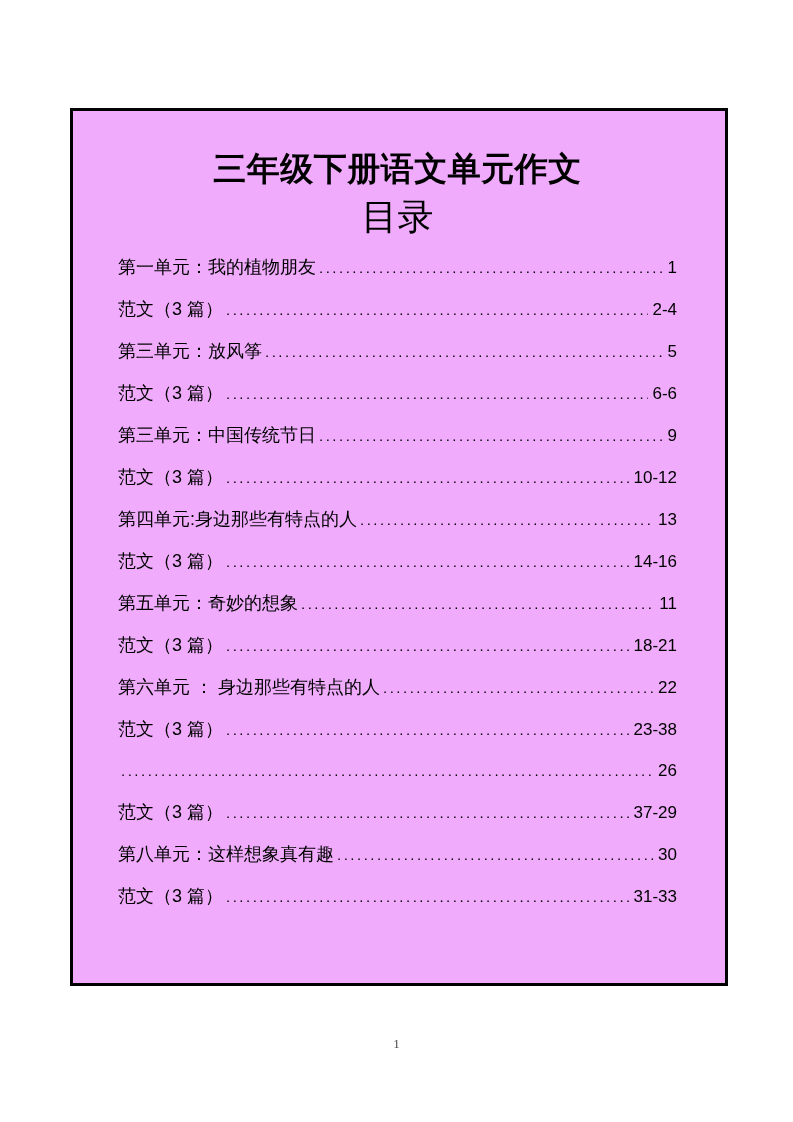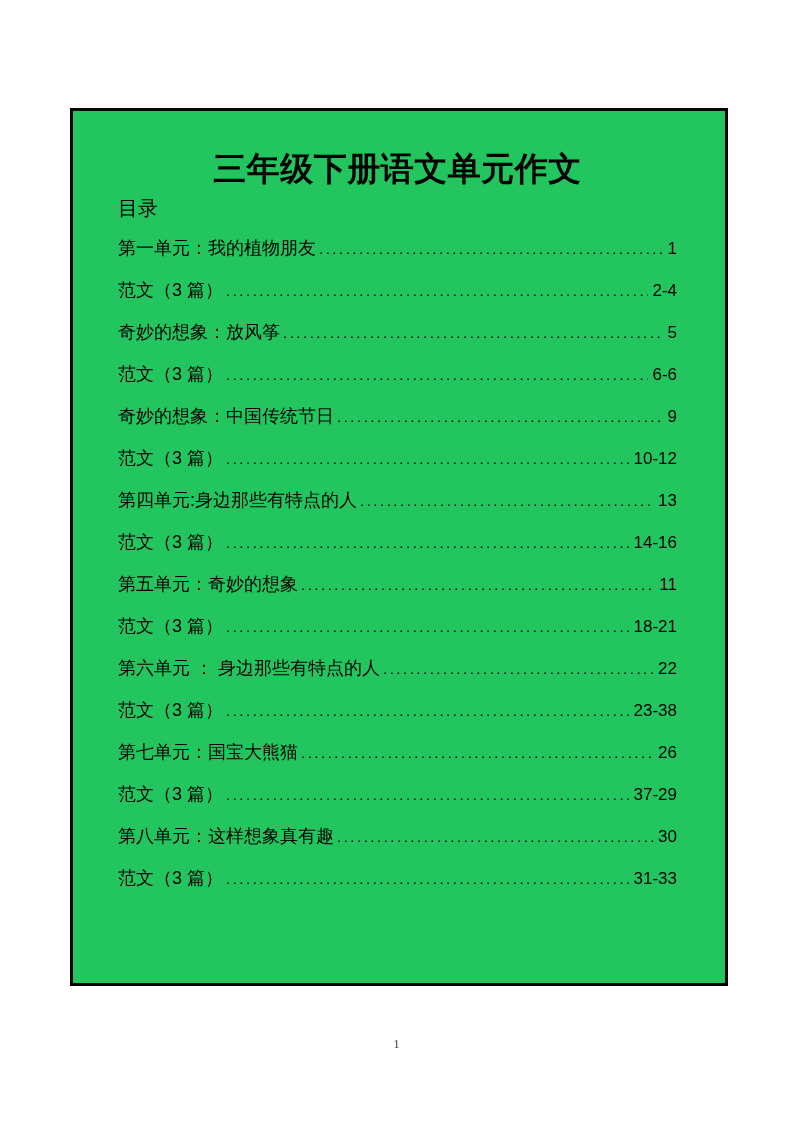--- a/index.html
+++ b/index.html
@@ -13,36 +13,36 @@
     position: relative;
     width: 793px; height: 1122px;
     background: #ffffff;
     overflow: hidden;
   }
   .content-frame {
     position: absolute;
     left: 70px; top: 108px;
     width: 658px; height: 878px;
     border: 3px solid #000000;
-    background: #22c55e;
+    background: #f0abfc;
     padding: 38px 48px 0 45px;
   }
   .doc-title {
     margin: 0;
     font-size: 33px;
     font-weight: 700;
     text-align: center;
     line-height: 1.2;
     letter-spacing: 0.5px;
   }
   .toc-heading {
     margin: 7px 0 0 0;
-    font-size: 20px;
+    font-size: 36px;
     font-weight: 400;
-    text-align: left;
+    text-align: center;
     line-height: 1.2;
     font-family: "Liberation Serif", "DejaVu Serif", serif;
   }
   .toc-list {
     margin-top: 17px;
   }
   .toc-row {
     display: flex;
     align-items: baseline;
     font-size: 18px;
@@ -91,33 +91,33 @@
     <span class="toc-page">1</span>
   </div>
 
   <div class="toc-row">
     <span class="toc-label">范文（3 篇）</span>
     <span class="toc-dots">............................................................................................................................................................................................................................................................................................................</span>
     <span class="toc-page">2-4</span>
   </div>
 
   <div class="toc-row">
-    <span class="toc-label">奇妙的想象：放风筝</span>
+    <span class="toc-label">第三单元：放风筝</span>
     <span class="toc-dots">............................................................................................................................................................................................................................................................................................................</span>
     <span class="toc-page">5</span>
   </div>
 
   <div class="toc-row">
     <span class="toc-label">范文（3 篇）</span>
     <span class="toc-dots">............................................................................................................................................................................................................................................................................................................</span>
     <span class="toc-page">6-6</span>
   </div>
 
   <div class="toc-row">
-    <span class="toc-label">奇妙的想象：中国传统节日</span>
+    <span class="toc-label">第三单元：中国传统节日</span>
     <span class="toc-dots">............................................................................................................................................................................................................................................................................................................</span>
     <span class="toc-page">9</span>
   </div>
 
   <div class="toc-row">
     <span class="toc-label">范文（3 篇）</span>
     <span class="toc-dots">............................................................................................................................................................................................................................................................................................................</span>
     <span class="toc-page">10-12</span>
   </div>
 
@@ -151,21 +151,20 @@
     <span class="toc-page">22</span>
   </div>
 
   <div class="toc-row">
     <span class="toc-label">范文（3 篇）</span>
     <span class="toc-dots">............................................................................................................................................................................................................................................................................................................</span>
     <span class="toc-page">23-38</span>
   </div>
 
   <div class="toc-row">
-    <span class="toc-label">第七单元：国宝大熊猫</span>
     <span class="toc-dots">............................................................................................................................................................................................................................................................................................................</span>
     <span class="toc-page">26</span>
   </div>
 
   <div class="toc-row">
     <span class="toc-label">范文（3 篇）</span>
     <span class="toc-dots">............................................................................................................................................................................................................................................................................................................</span>
     <span class="toc-page">37-29</span>
   </div>
 

